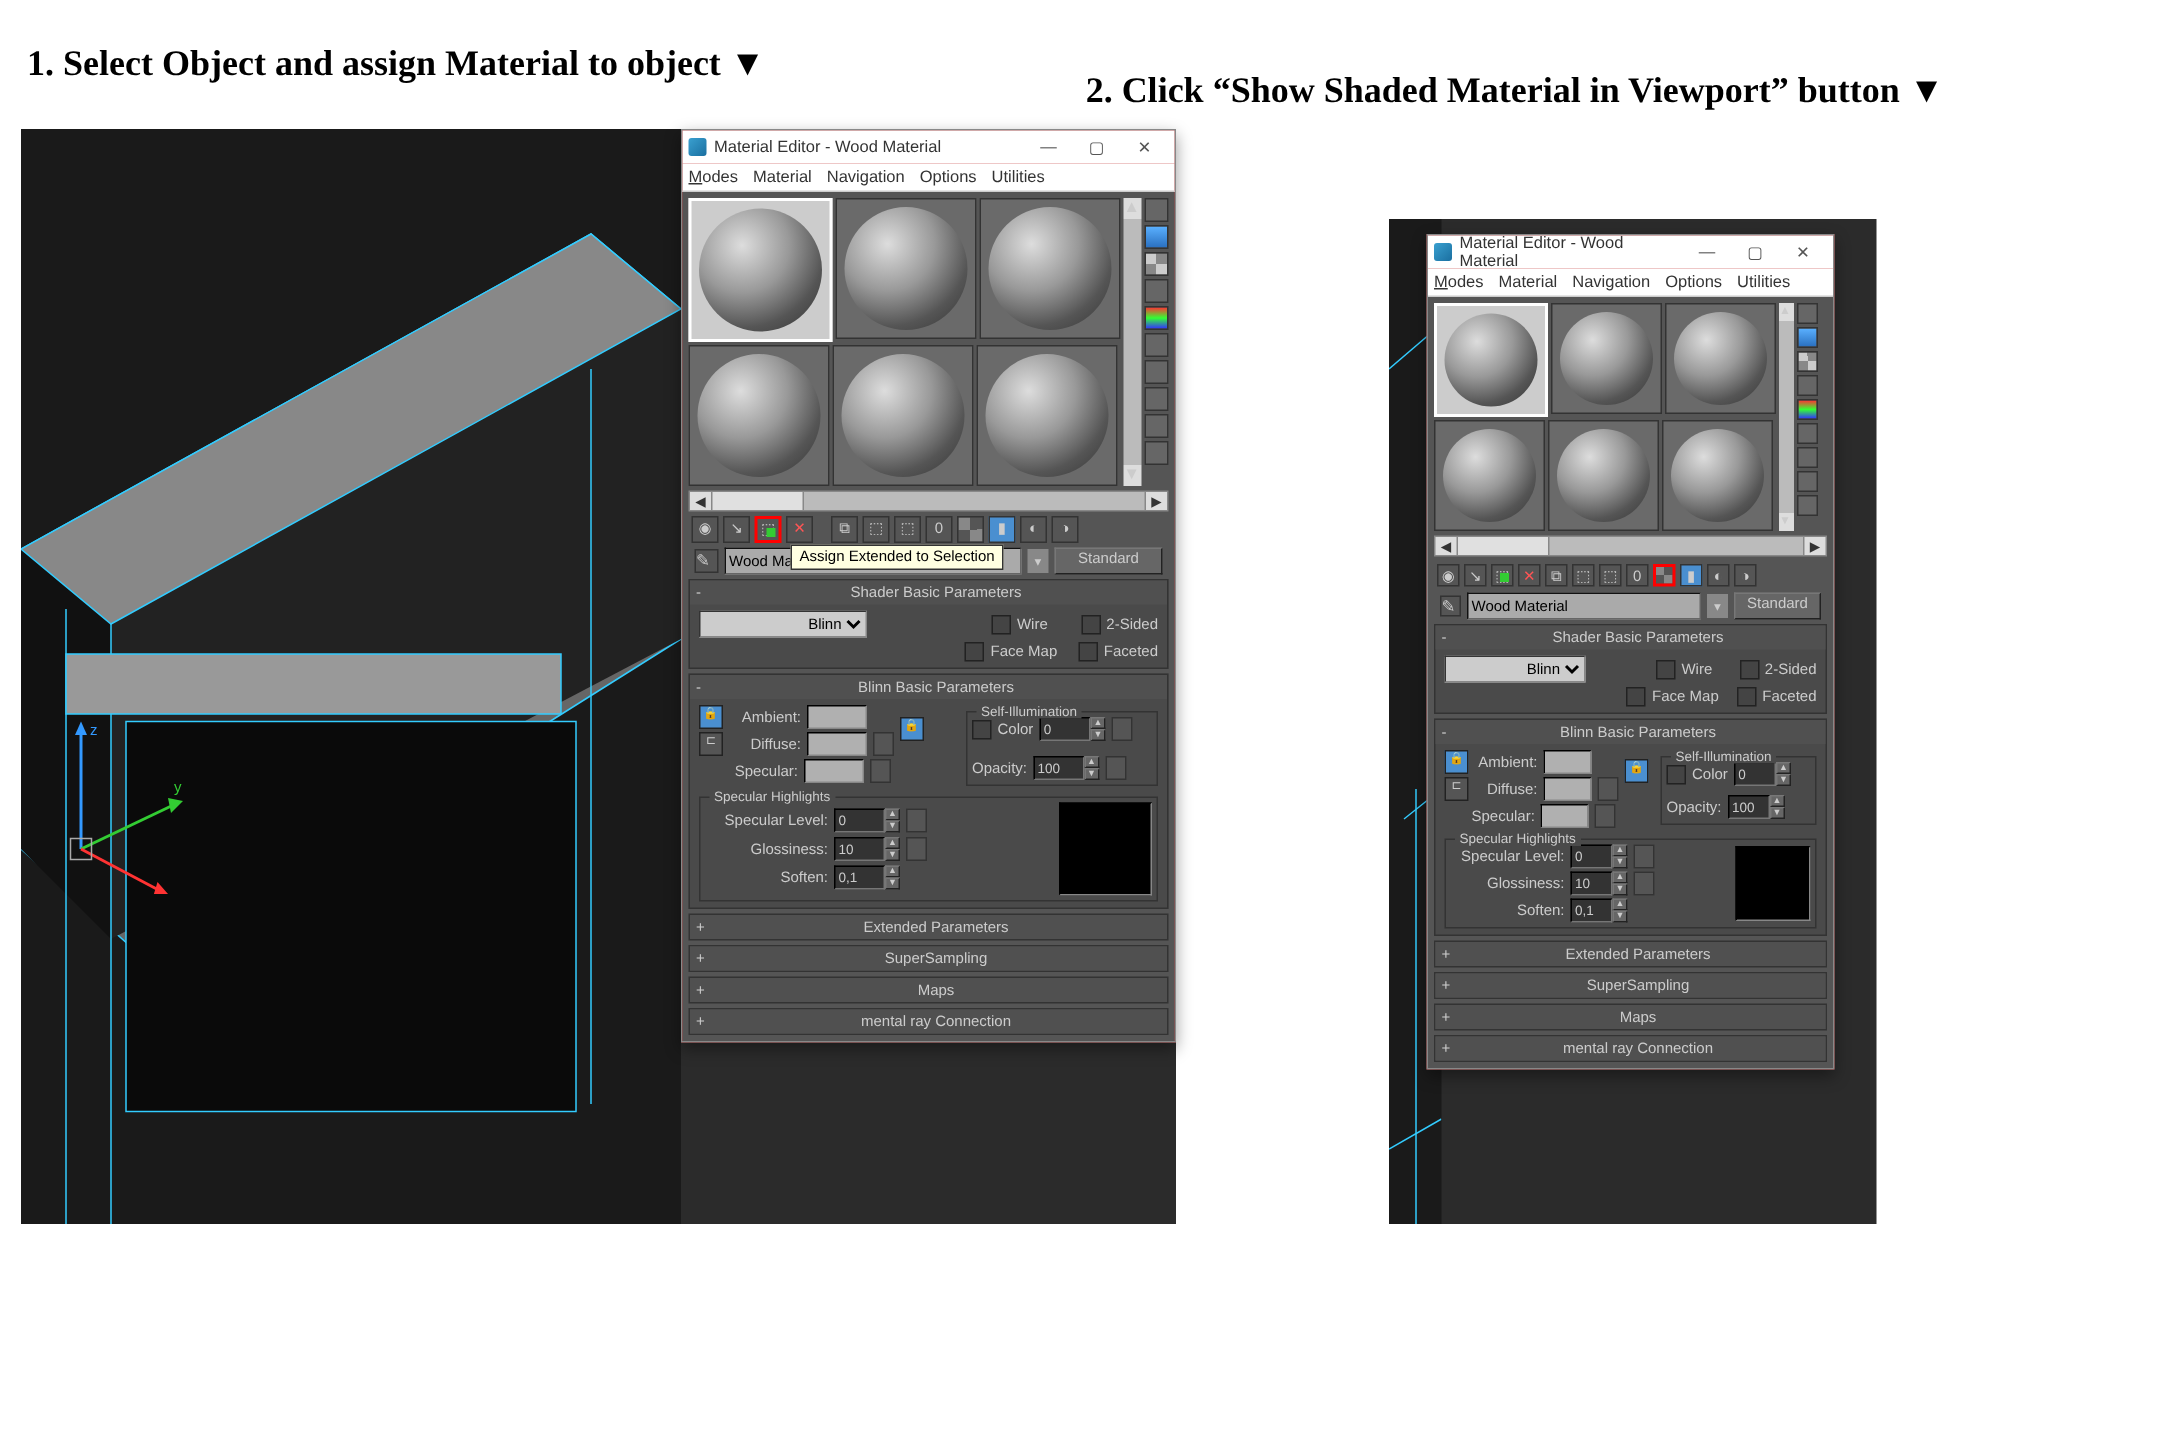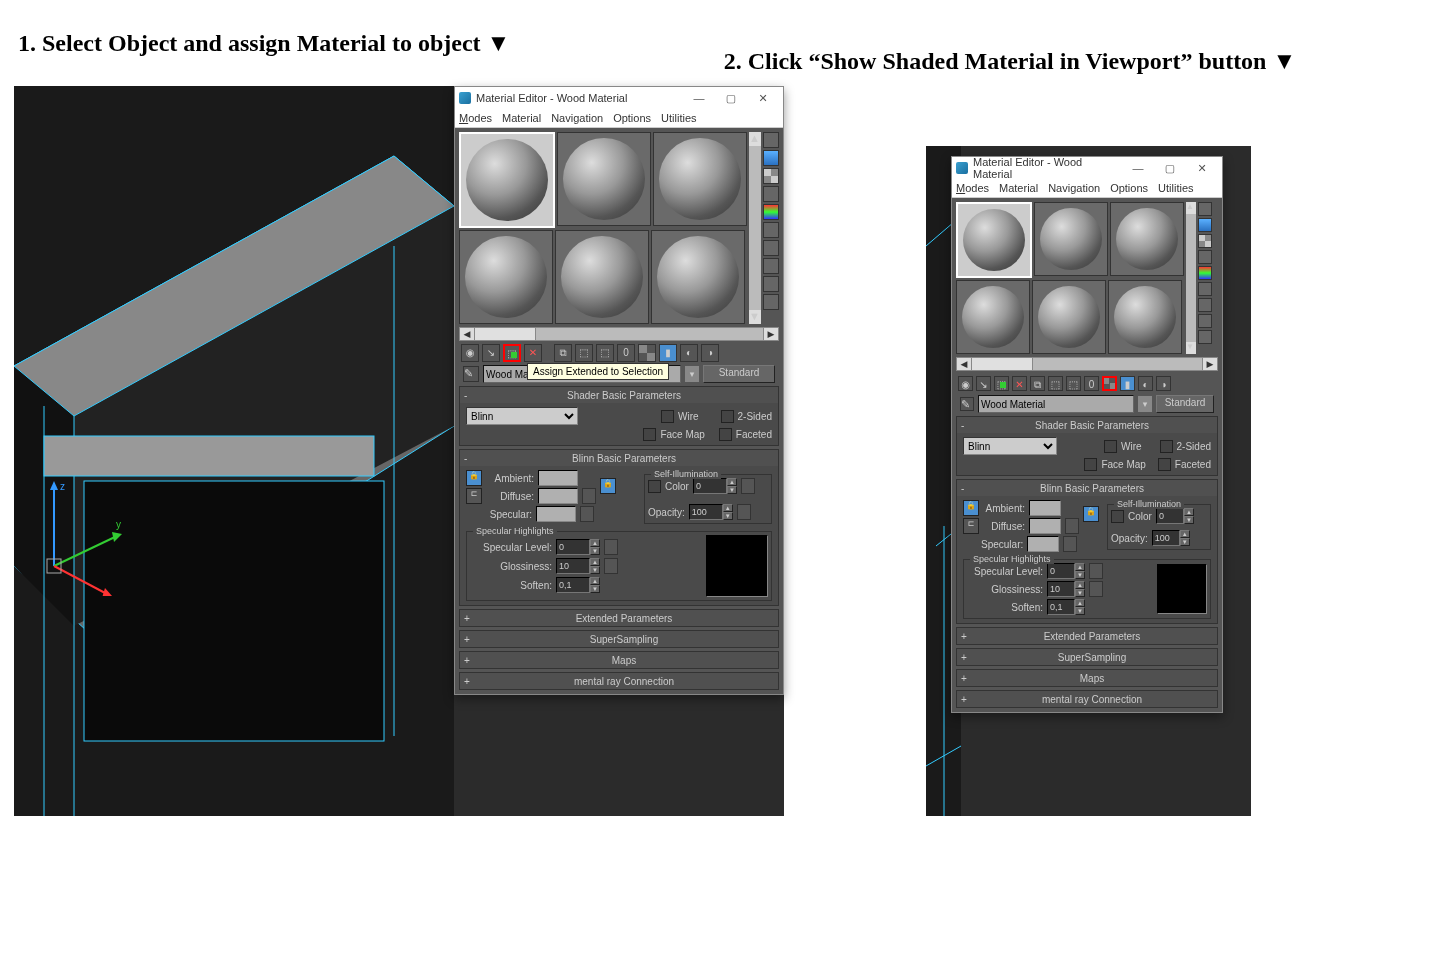--- a/index.html
+++ b/index.html
@@ -43,21 +43,21 @@
 .namefield select,.namefield input{width:100%;height:100%;background:transparent;border:none;font-size:10px;padding:0 2px;}
 .arrow{width:14px;height:16px;background:#888;text-align:center;color:#ccc;font-size:9px;line-height:16px;}
 .stdbtn{width:70px;height:16px;background:#666;border:1px outset #777;font-size:10px;text-align:center;line-height:14px;}
 .rollout{background:#4a4a4a;border:1px solid #333;}
 .rhead{height:16px;background:#505050;display:flex;align-items:center;padding:0 4px;font-size:10px;}
 .rhead .pm{width:10px;}
 .rhead .rtitle{flex:1;text-align:center;}
 .rbody{padding:4px 6px;display:flex;flex-direction:column;gap:3px;}
 .row{display:flex;align-items:center;gap:4px;}
 .sel{background:#ccc;border:1px inset #888;height:16px;}
-.sel select{width:100%;height:100%;border:none;background:transparent;font-size:10px;}
+.sel select{width:100%;height:100%;border:none;background:transparent;font-size:10px;text-align:right;}
 .chk{width:11px;height:11px;border:1px solid #222;background:#444;}
 .lbl{font-size:10px;}
 .swatch{width:38px;height:14px;background:#b0b0b0;border:1px inset #333;}
 .lockicon{width:14px;height:14px;background:#4a8fd0;border:1px solid #222;font-size:8px;text-align:center;}
 .smbtn{width:12px;height:14px;background:#555;border:1px solid #333;}
 .spin{display:flex;align-items:center;}
 .spin input{width:28px;height:14px;background:#333;border:1px inset #222;color:#ccc;font-size:9px;padding:0 2px;}
 .spin .spbtns{width:10px;height:16px;display:flex;flex-direction:column;}
 .spin .spbtns div{flex:1;background:#666;border:1px outset #777;font-size:6px;text-align:center;line-height:6px;}
 .grp{border:1px solid #333;padding:3px;position:relative;margin-top:4px;}

